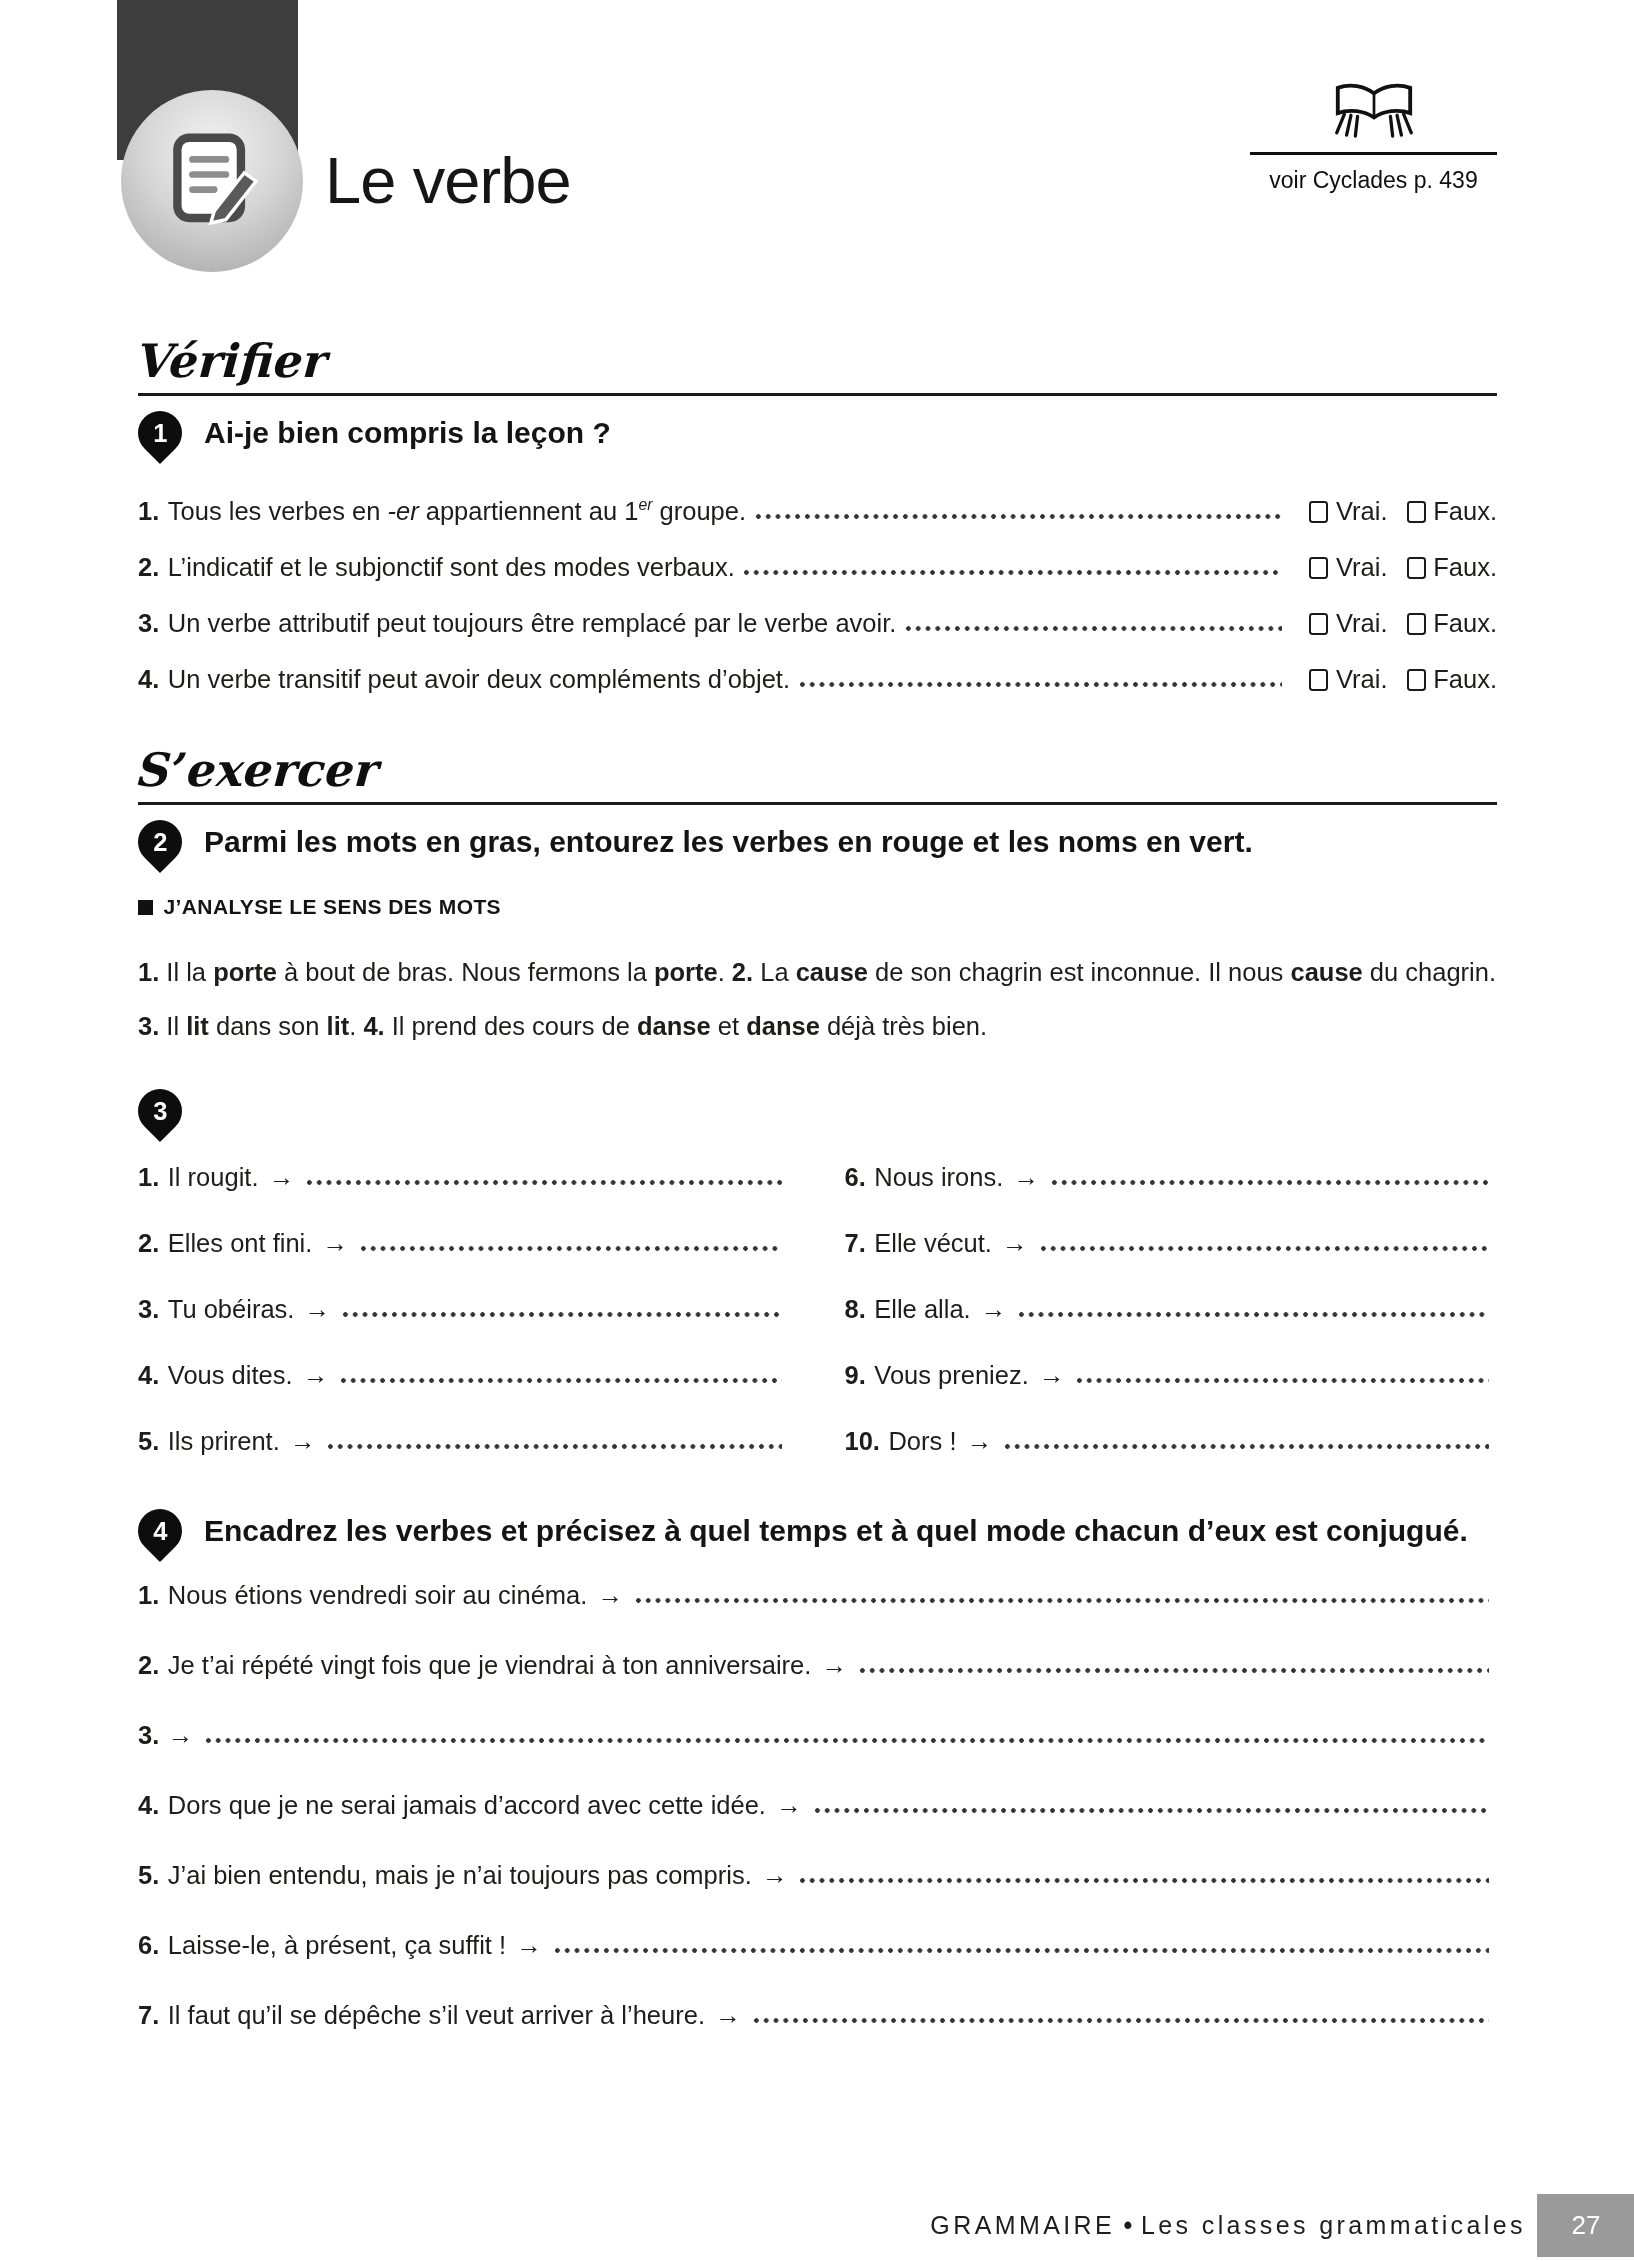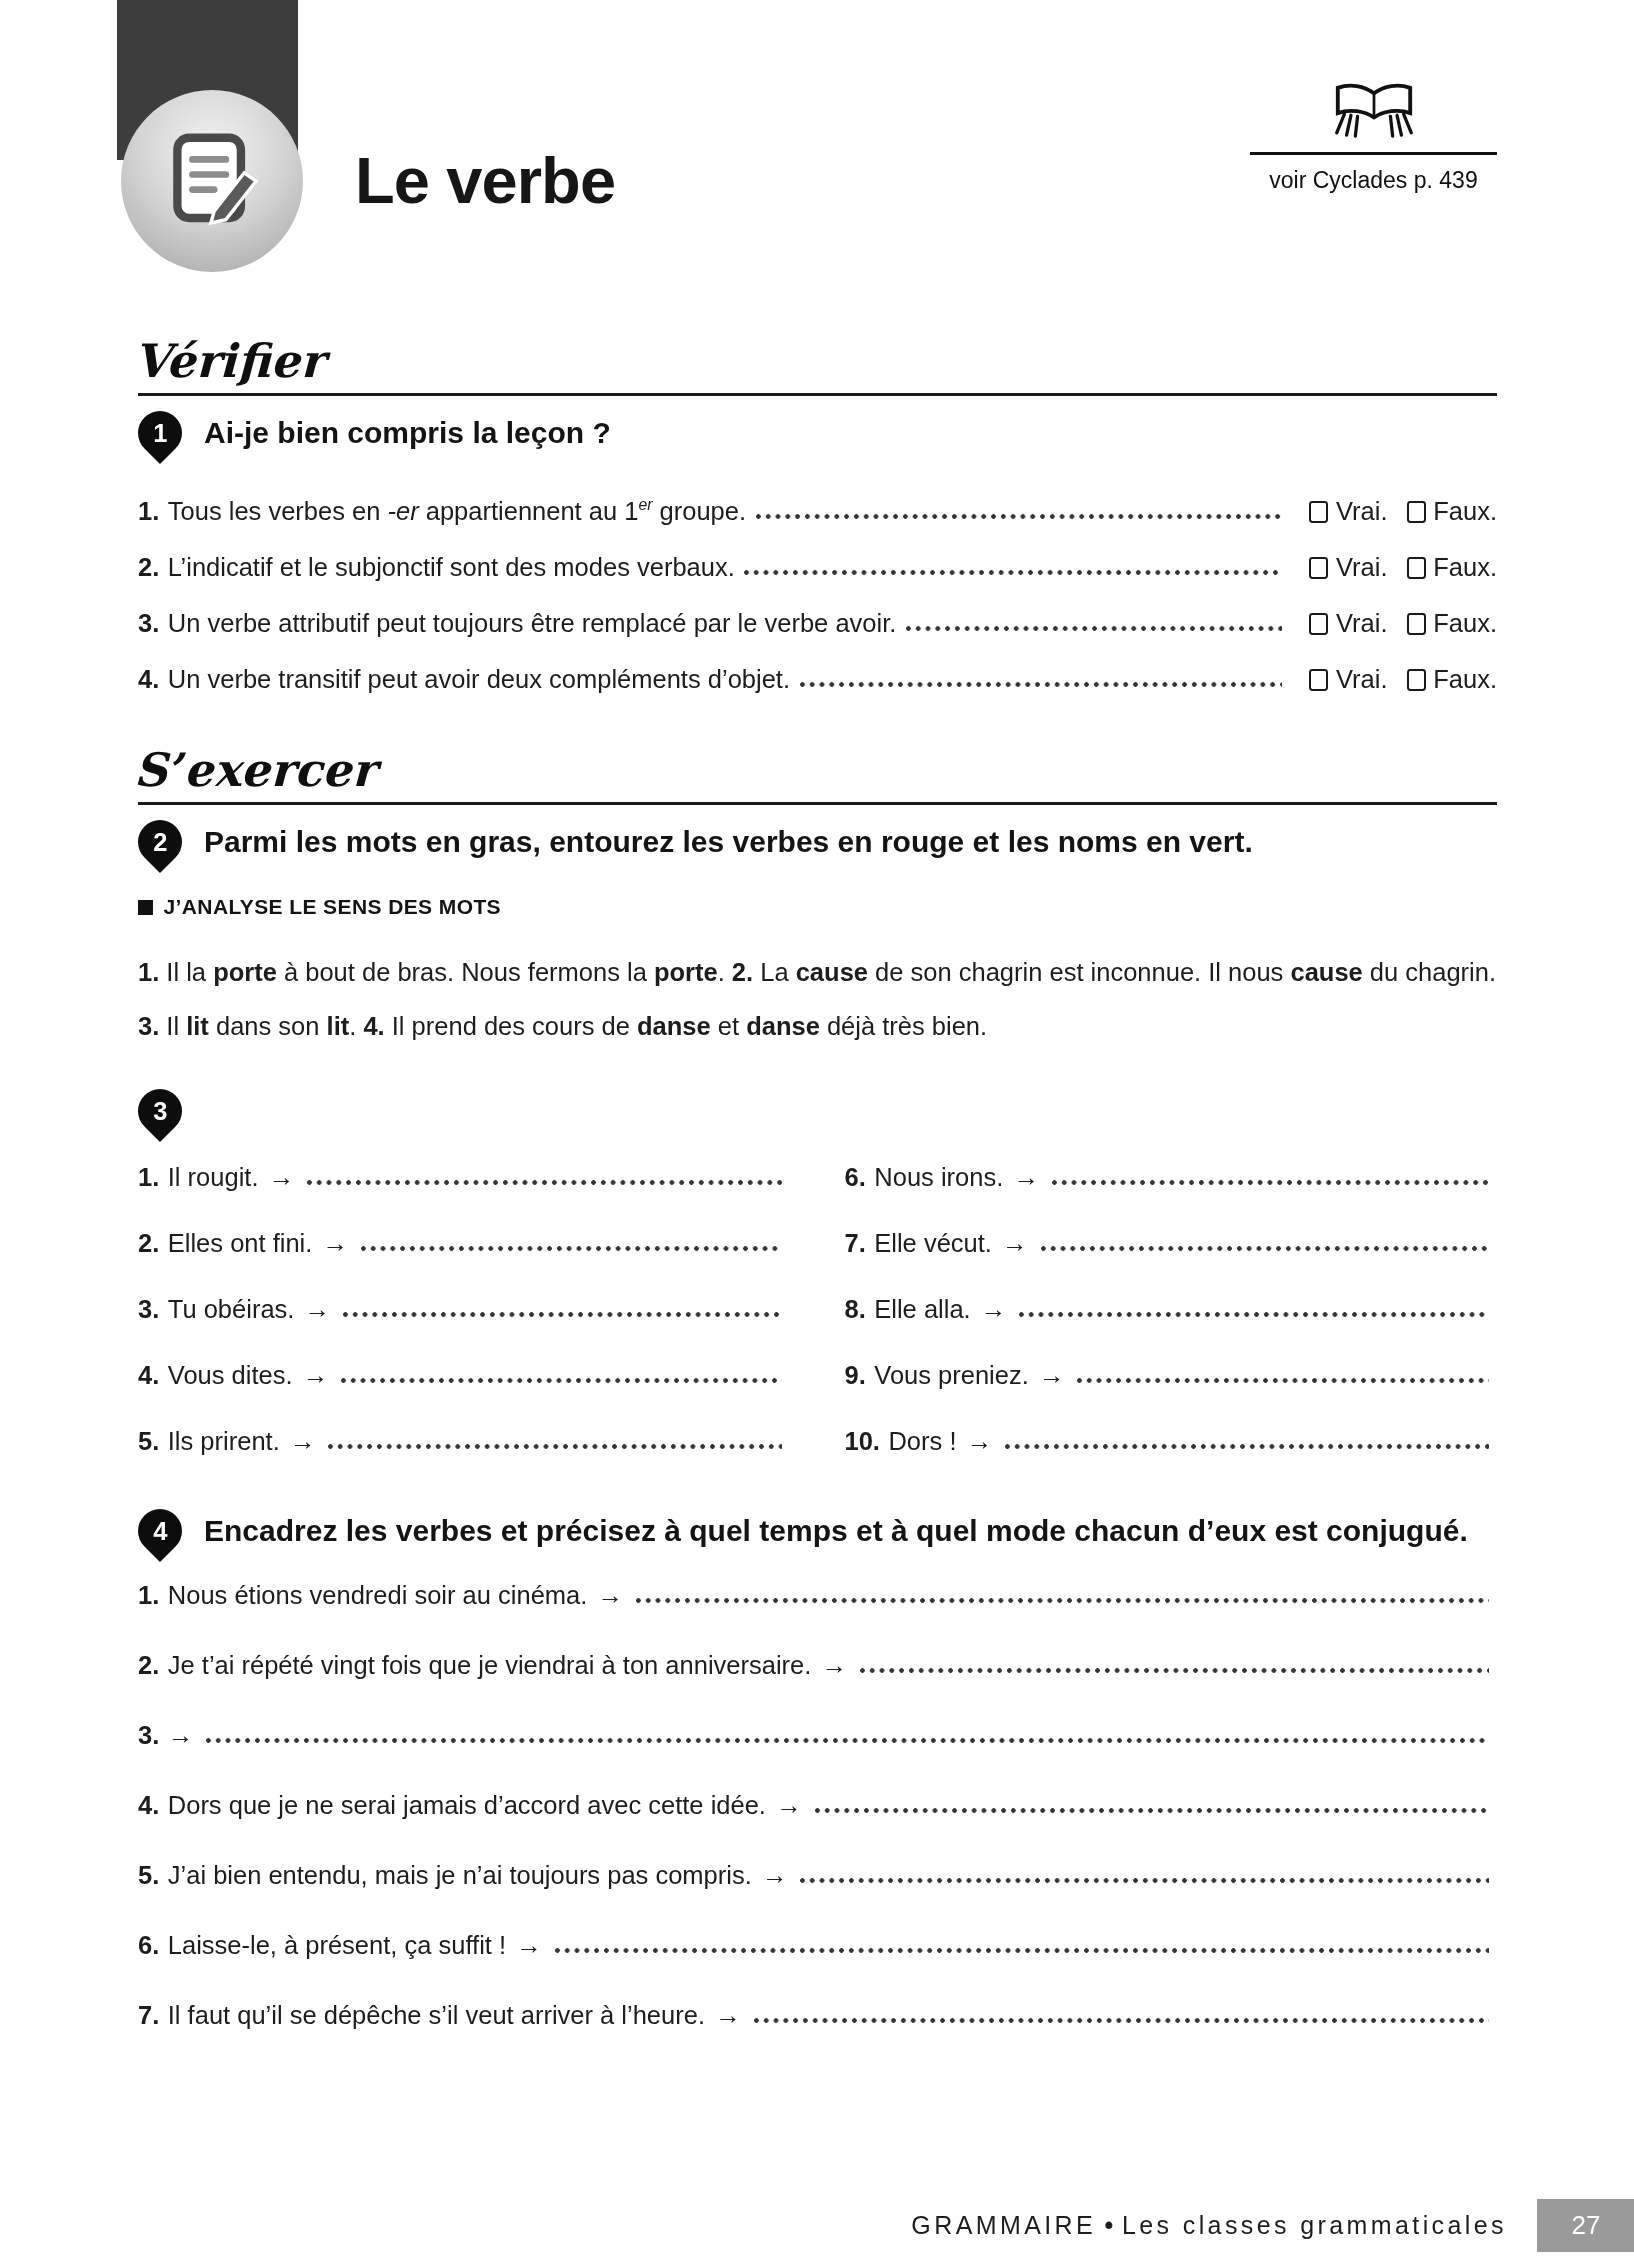--- a/index.html
+++ b/index.html
@@ -18,22 +18,22 @@
     position:absolute; left:117px; top:0; width:181px; height:160px;
     background:#3d3d3d;
   }
   .chapter-circle {
     position:absolute; left:121px; top:90px; width:182px; height:182px;
     border-radius:50%;
     background:radial-gradient(circle at 50% 32%, #f2f2f2 0%, #d6d6d6 45%, #a3a3a3 100%);
     display:flex; align-items:center; justify-content:center;
   }
   .page-title {
-    position:absolute; left:355px; top:143px;
-    font-size:65px; font-weight:bold; letter-spacing:-0.9px; color:#161616;
+    position:absolute; left:325px; top:143px;
+    font-size:65px; font-weight:normal; letter-spacing:-0.9px; color:#161616;
   }
   .ref-block {
     position:absolute; top:78px; width:247px; left:1250px;
     text-align:center;
   }
   .ref-divider { border-bottom:3.4px solid #0f0f0f; margin-top:3.4px; }
   .ref-text { font-size:23px; margin-top:12px; color:#0f0f0f; }
 
   
   .content { position:absolute; left:138px; top:334px; width:1359px; }
@@ -108,21 +108,21 @@
   .ex4-list .fill-row { margin-bottom:39px; }
 
   
   .footer {
     position:absolute; top:2199px; left:0; right:0; height:53px;
     display:flex; align-items:center; justify-content:flex-end;
   }
   .footer-text { font-size:25px; color:#1d1d1b; letter-spacing:3.4px;text-align:center; }
   .footer-sep { font-weight:bold; letter-spacing:0; margin:0 8.5px; }
   .page-box {
-    width:98px; height:53px; margin-left:30px;
+    width:98px; height:63px; margin-left:11px;
     background:#9a9a9a; color:#ffffff;
     display:flex; align-items:center; justify-content:center;
     font-size:26px;
   }
 </style>
 </head>
 <body>
 
 <div class="corner-tab"></div>
 

